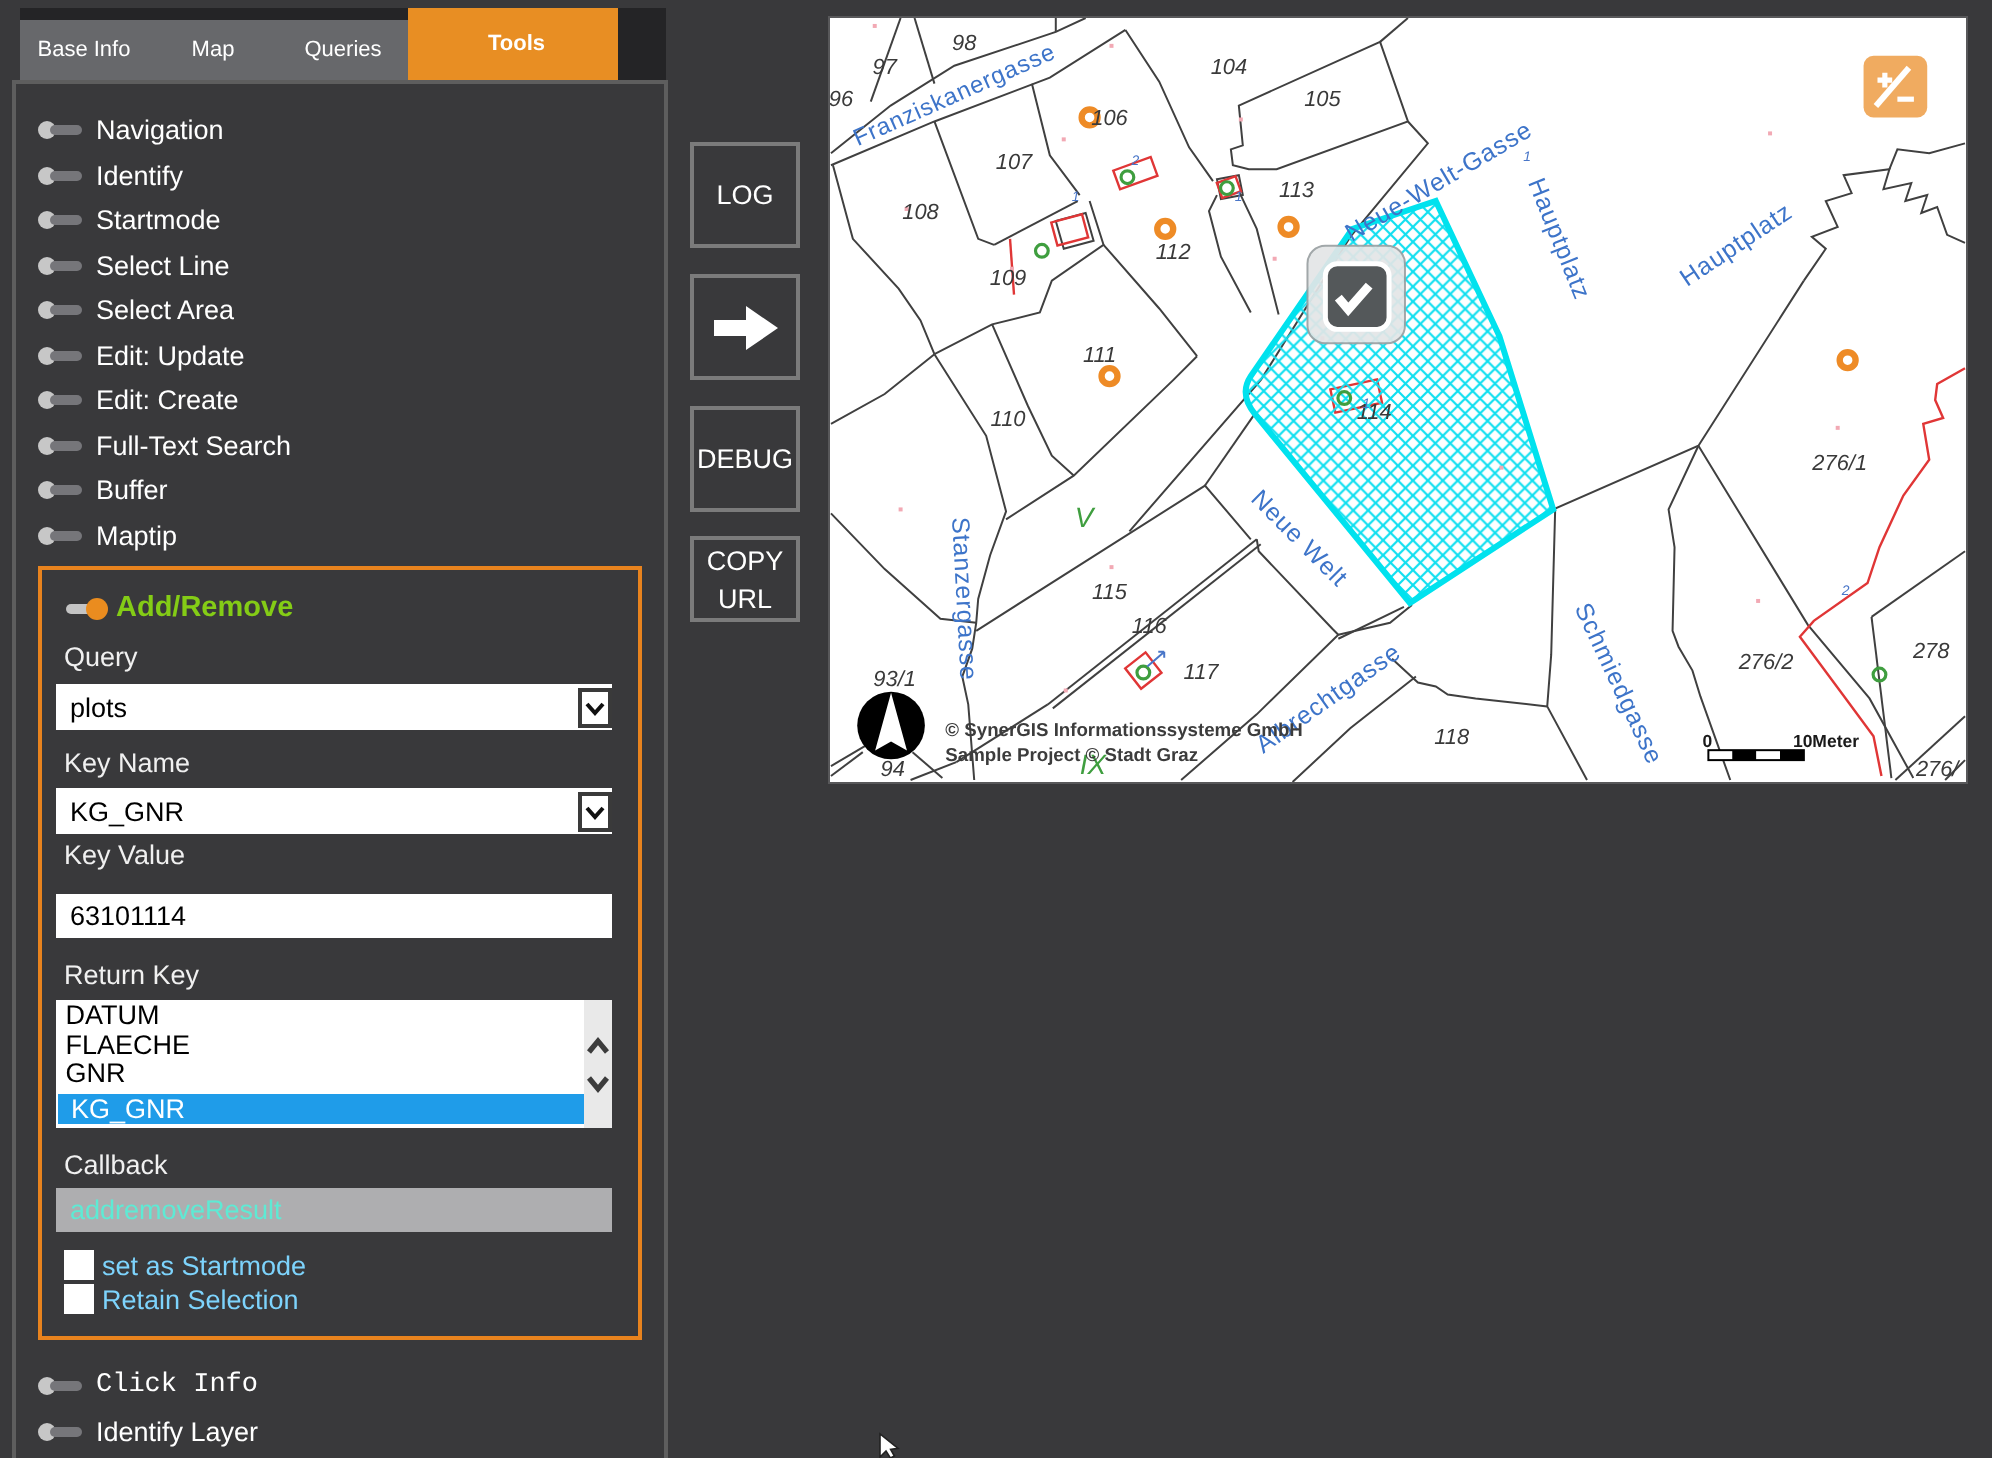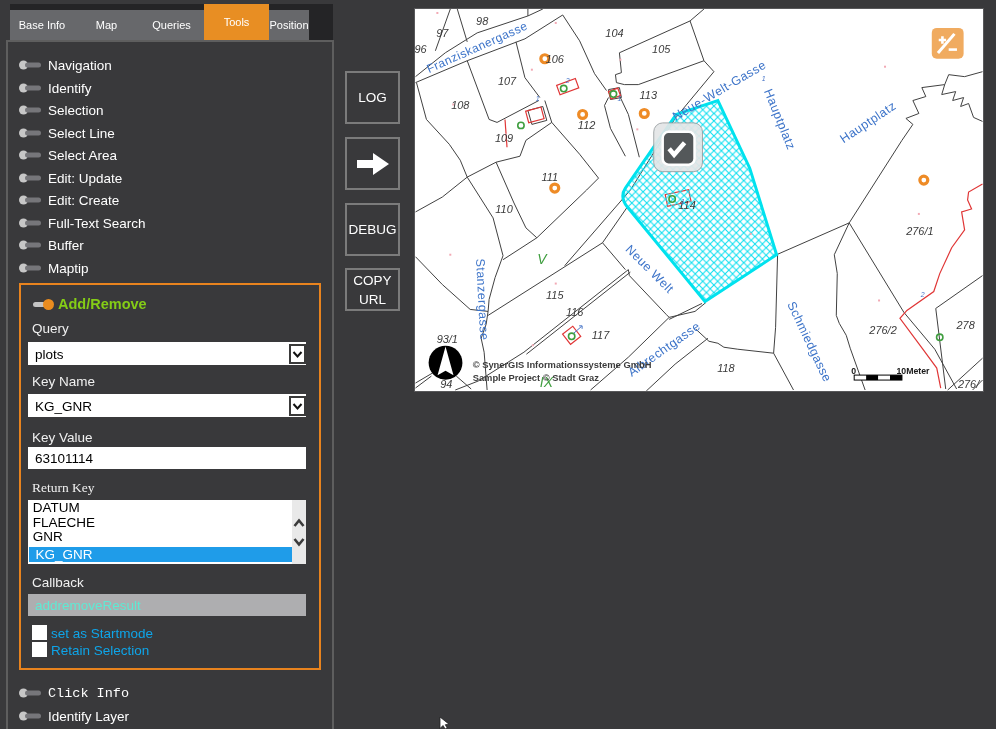--- a/index.html
+++ b/index.html
@@ -1,48 +1,48 @@
 <!DOCTYPE html>
 <html><head><meta charset="utf-8">
 <style>
 html,body{margin:0;padding:0;width:996px;height:729px;background:#39393b;overflow:hidden;
 font-family:"Liberation Sans",sans-serif;}
 #tabstrip{position:absolute;left:10px;top:4px;width:323px;height:36px;background:#242426;}
 .tab{position:absolute;top:10px;height:30px;line-height:30px;text-align:center;color:#fff;font-size:11px;background:#67686b;}
-#tabtools{position:absolute;left:204px;top:4px;width:65px;height:37px;line-height:37px;text-align:center;color:#fff;font-size:11px;font-weight:normal;background:#e88e23;}
+#tabtools{position:absolute;left:204px;top:4px;width:65px;height:37px;line-height:37px;text-align:left;color:#fff;font-size:11px;font-weight:bold;background:#e88e23;padding-left:40px;}
 #panelborder{position:absolute;left:6px;top:40px;width:328px;height:689px;border-left:2px solid #5e5e5e;border-top:2px solid #5e5e5e;border-right:2px solid #5e5e5e;box-sizing:border-box;}
 .trow{position:absolute;left:48px;color:#fff;font-size:13.5px;white-space:nowrap;transform:translateY(-50%);}
 .tgc{position:absolute;width:9px;height:9px;border-radius:50%;background:#c7c7c7;left:19px;transform:translateY(-50%);}
 .tgb{position:absolute;width:16px;height:5px;border-radius:2.5px;background:#76767a;left:25px;transform:translateY(-50%);}
 #addpanel{position:absolute;left:19px;top:283px;width:302px;height:387px;border:2px solid #e8831e;box-sizing:border-box;}
 .lbl{position:absolute;left:32px;color:#f0f0f0;font-size:13.5px;}
 .wbox{position:absolute;left:28px;width:278px;background:#fff;box-sizing:border-box;}
 .ddtext{position:absolute;left:35px;color:#000;font-size:13.5px;transform:translateY(-50%);}
 .chev{position:absolute;left:289px;width:17px;background:#fff;border:2px solid #3a3a3a;box-sizing:border-box;}
 .cb{position:absolute;left:32px;width:15px;height:15px;background:#fff;}
-.cbl{position:absolute;left:51px;color:#0ea5e9;font-size:13.5px;transform:translateY(-50%);}
+.cbl{position:absolute;left:51px;color:#7dd3fc;font-size:13.5px;transform:translateY(-50%);}
 .mbtn{position:absolute;left:345px;width:55px;border:2px solid #7b7b7b;box-sizing:border-box;color:#fff;font-size:13.5px;display:flex;align-items:center;justify-content:center;text-align:center;}
 </style></head>
 <body>
 <div id="tabstrip"></div>
 <div class="tab" style="left:10px;width:64px;">Base Info</div>
 <div class="tab" style="left:74px;width:65px;">Map</div>
 <div class="tab" style="left:139px;width:65px;">Queries</div>
 <div class="tab" style="left:269px;width:40px;">Position</div>
 <div id="tabtools">Tools</div>
 <div id="panelborder"></div>
 <div class="tgc" style="top:65px;"></div>
 <div class="tgb" style="top:65px;"></div>
 <div class="trow" style="top:65px;">Navigation</div>
 <div class="tgc" style="top:87.5px;"></div>
 <div class="tgb" style="top:87.5px;"></div>
 <div class="trow" style="top:87.5px;">Identify</div>
 <div class="tgc" style="top:110px;"></div>
 <div class="tgb" style="top:110px;"></div>
-<div class="trow" style="top:110px;">Selection</div>
+<div class="trow" style="top:110px;">Startmode</div>
 <div class="tgc" style="top:132.5px;"></div>
 <div class="tgb" style="top:132.5px;"></div>
 <div class="trow" style="top:132.5px;">Select Line</div>
 <div class="tgc" style="top:155px;"></div>
 <div class="tgb" style="top:155px;"></div>
 <div class="trow" style="top:155px;">Select Area</div>
 <div class="tgc" style="top:177.5px;"></div>
 <div class="tgb" style="top:177.5px;"></div>
 <div class="trow" style="top:177.5px;">Edit: Update</div>
 <div class="tgc" style="top:200px;"></div>
@@ -77,24 +77,24 @@
     </svg>
   </div>
 <div class="lbl" style="top:374px;">Key Name</div>
 <div class="wbox" style="top:394px;height:23px;"></div>
 <div class="ddtext" style="top:405.5px;">KG_GNR</div>
 <div class="chev" style="top:395.5px;height:20px;">
     <svg width="13" height="16" style="display:block">
       <path d="M2.5 6 L6.5 10.5 L10.5 6" stroke="#111" stroke-width="2" fill="none"></path>
     </svg>
   </div>
-<div class="lbl" style="top:430px;">Key Value</div>
+<div class="lbl" style="top:420px;">Key Value</div>
 <div class="wbox" style="top:446.5px;height:22.5px;"></div>
 <div class="ddtext" style="top:458px;">63101114</div>
-<div class="lbl" style="top:479.5px;font-family:Liberation Serif, serif;">Return Key</div>
+<div class="lbl" style="top:479.5px;">Return Key</div>
 <div class="wbox" style="top:499.5px;height:64.5px;"></div>
 <div style="position:absolute;left:29px;top:501px;color:#000;font-size:13.5px;line-height:14.7px;">&nbsp;DATUM<br>&nbsp;FLAECHE<br>&nbsp;GNR</div>
 <div style="position:absolute;left:28.5px;top:546.5px;width:263px;height:15.5px;background:#1f9ce9;color:#fff;font-size:13.5px;line-height:15.5px;padding-left:7px;box-sizing:border-box;">KG_GNR</div>
 <div style="position:absolute;left:291.5px;top:500px;width:14px;height:63.5px;background:#e9e9e9;">
 <svg width="14" height="64" style="display:block">
       <path d="M2.5 26 L7 20.5 L11.5 26" stroke="#3c3c3c" stroke-width="2.6" fill="none"></path>
       <path d="M2.5 39 L7 44.5 L11.5 39" stroke="#3c3c3c" stroke-width="2.6" fill="none"></path>
     </svg>
   </div>
 <div class="lbl" style="top:574.5px;">Callback</div>

